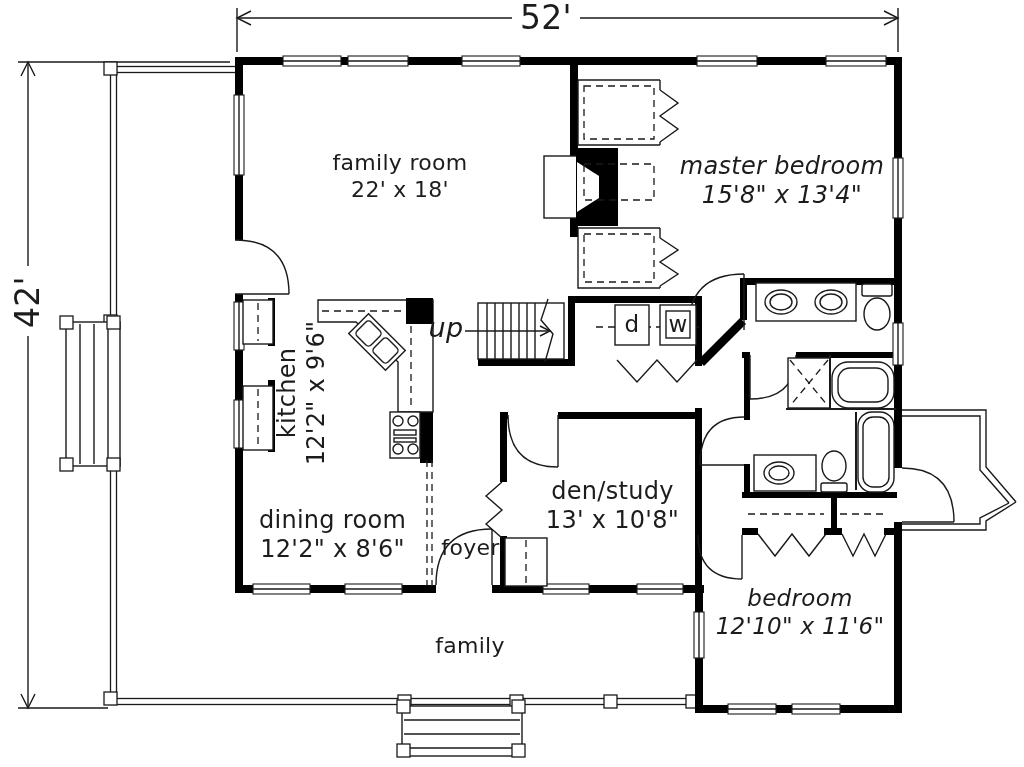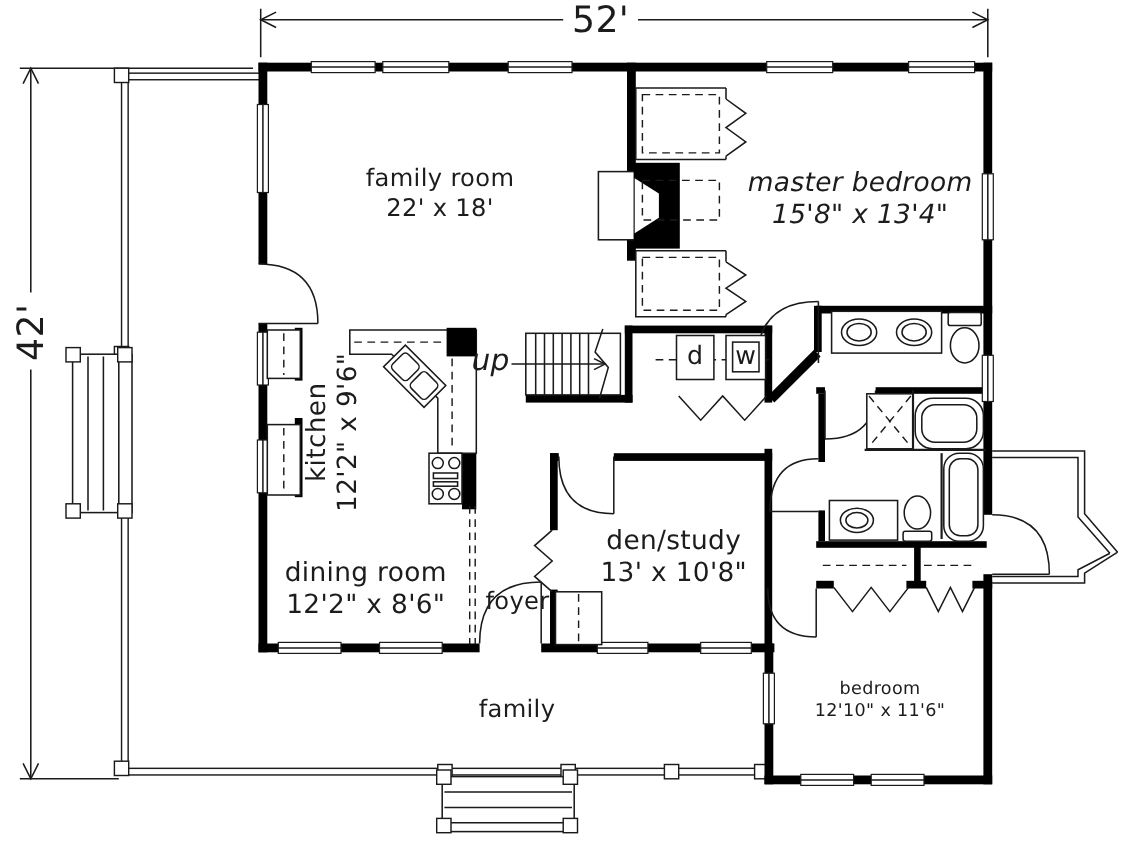--- a/index.html
+++ b/index.html
@@ -343,21 +343,21 @@
     <div>12'2" x 8'6"</div>
   </div>
 
   <div class="lbl" style="left:428px;top:499px;width:85px;margin-top:36px;">foyer</div>
 
   <div class="lbl" style="left:520px;top:477px;width:185px;font-size:24px;text-align:center;">
     <div>den/study</div>
     <div>13' x 10'8"</div>
   </div>
 
-  <div class="lbl" style="left:700px;top:616px;width:200px;font-size:16px;">
+  <div class="lbl" style="left:700px;top:584px;width:200px;font-size:23px;font-style:italic;">
     <div>bedroom</div>
     <div>12'10" x 11'6"</div>
   </div>
 
   <div class="lbl" style="left:420px;top:633px;width:100px;">family</div>
 
   <div class="lbl" style="left:424px;top:312px;width:44px;font-size:27px;font-style:italic;">up</div>
 
   <div class="lbl small" style="left:615px;top:310px;width:34px;">d</div>
   <div class="lbl small" style="left:660px;top:310px;width:36px;">w</div>

